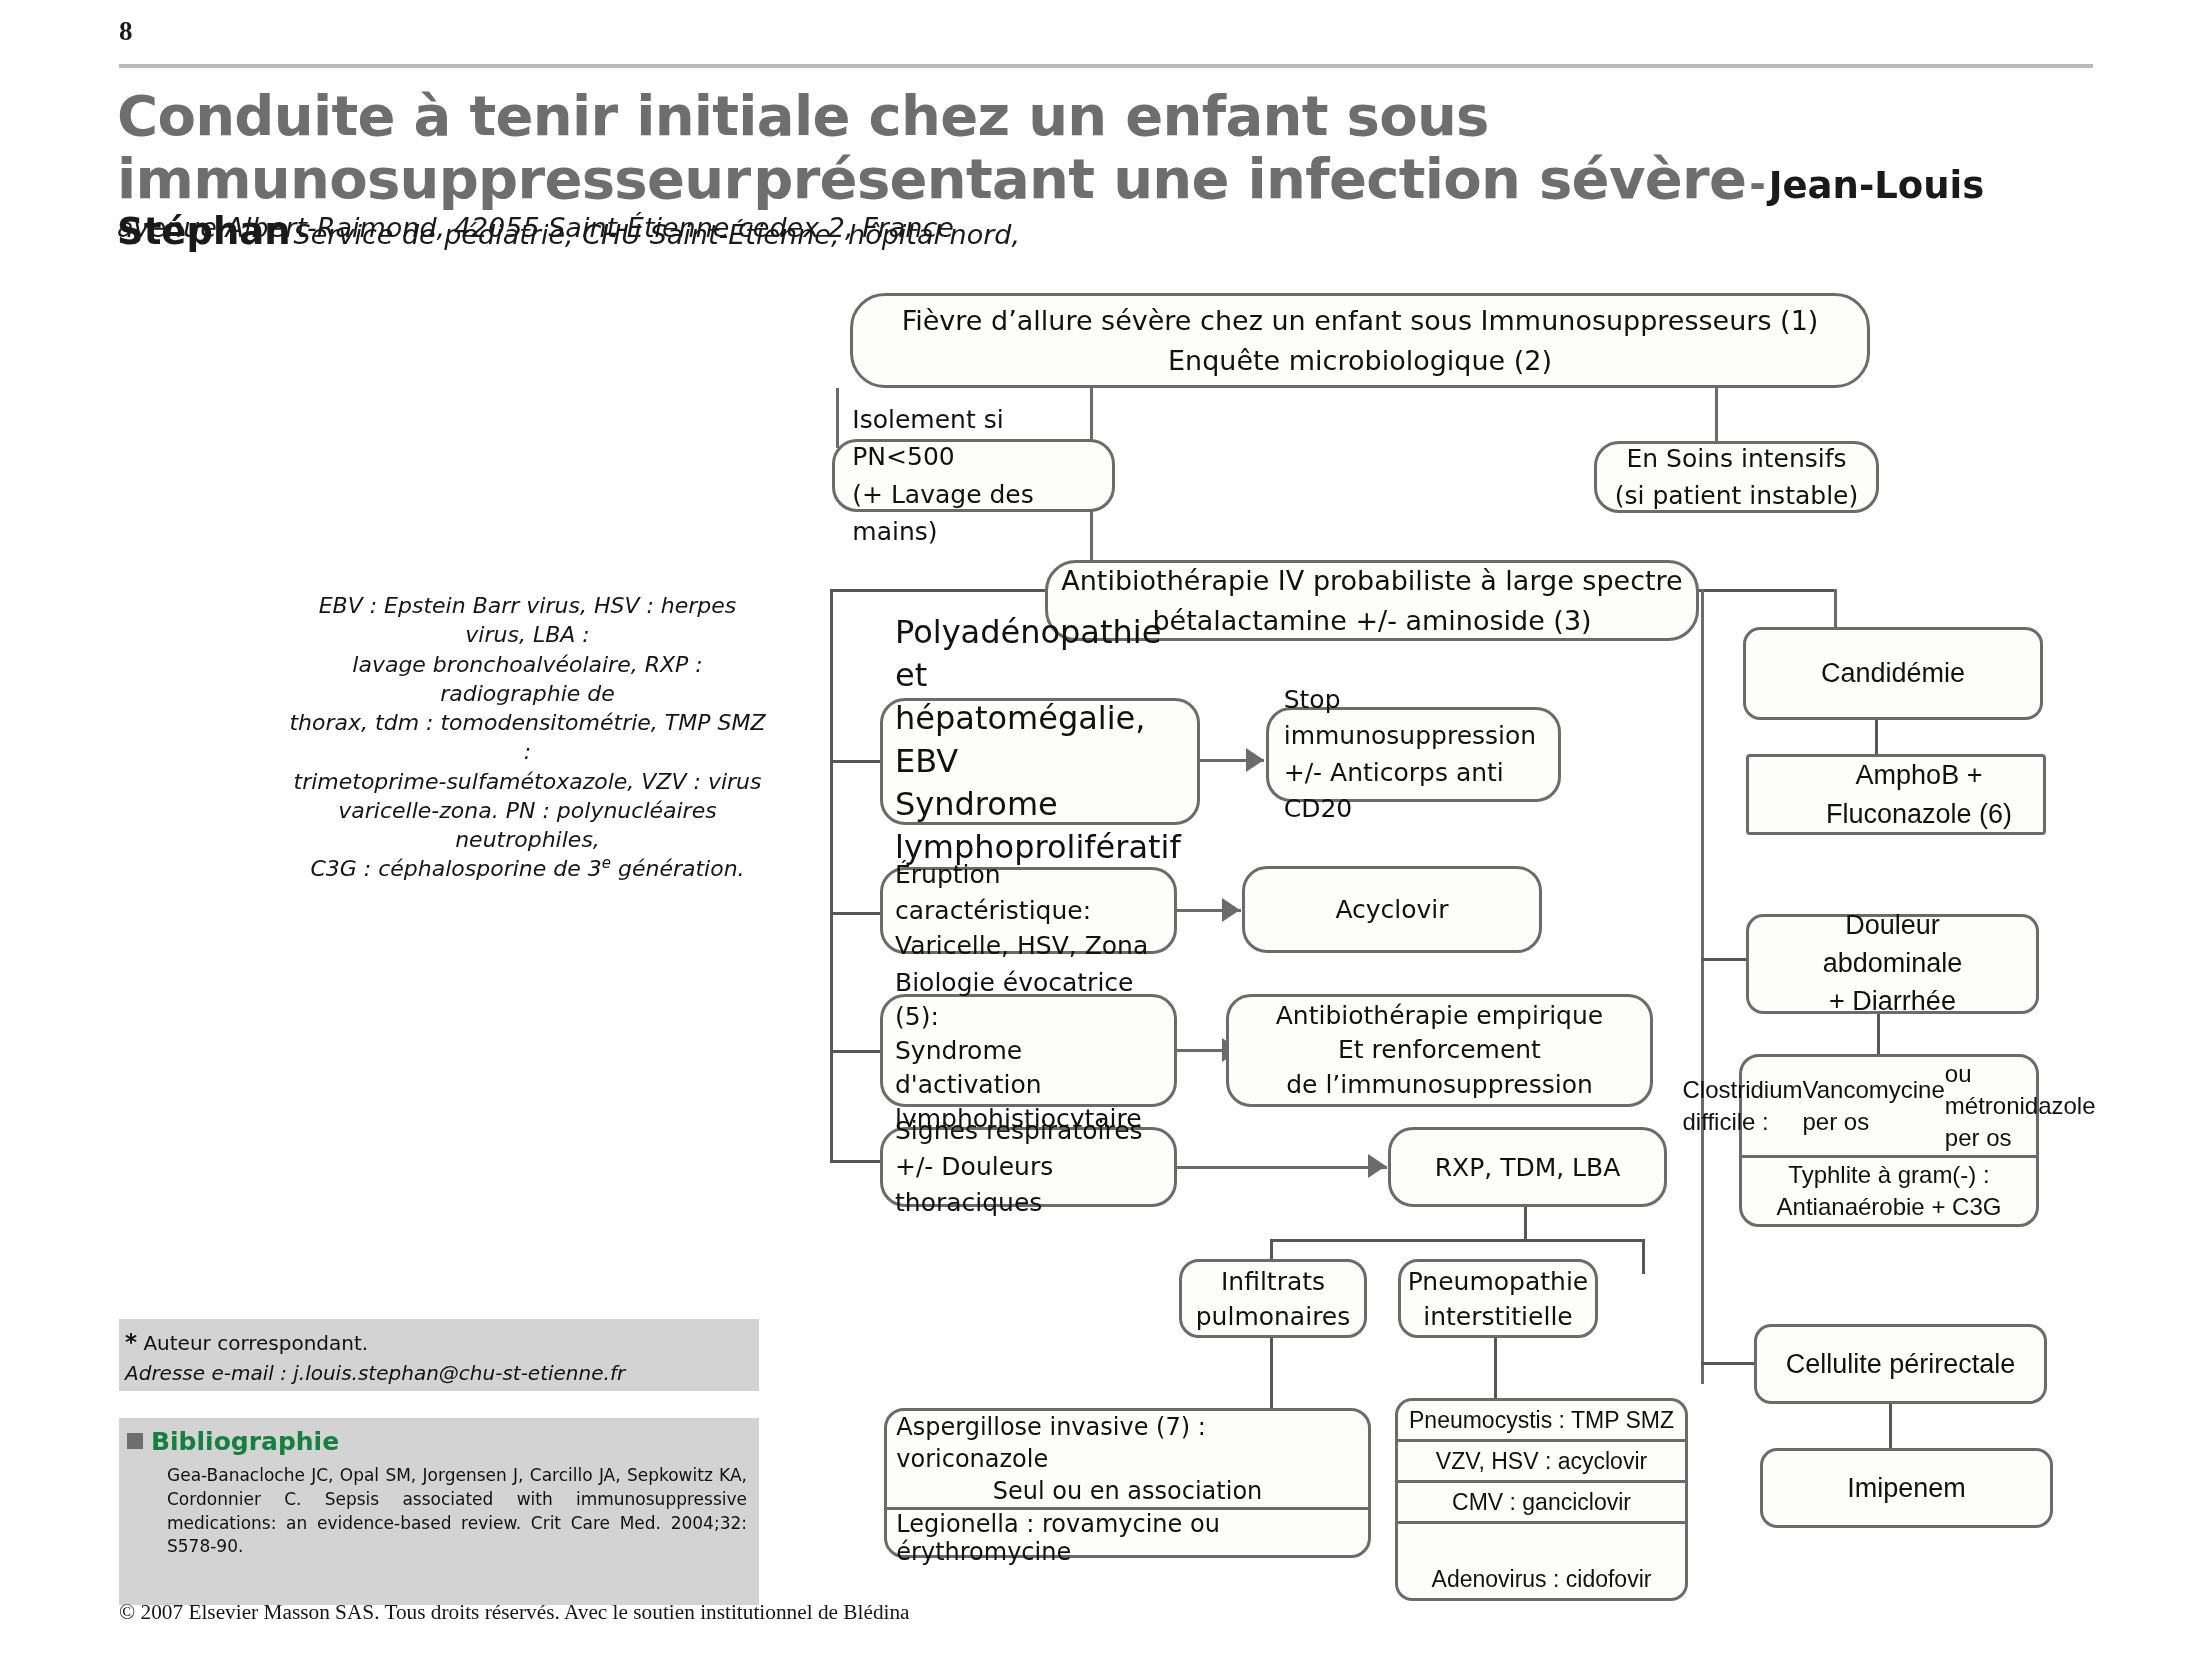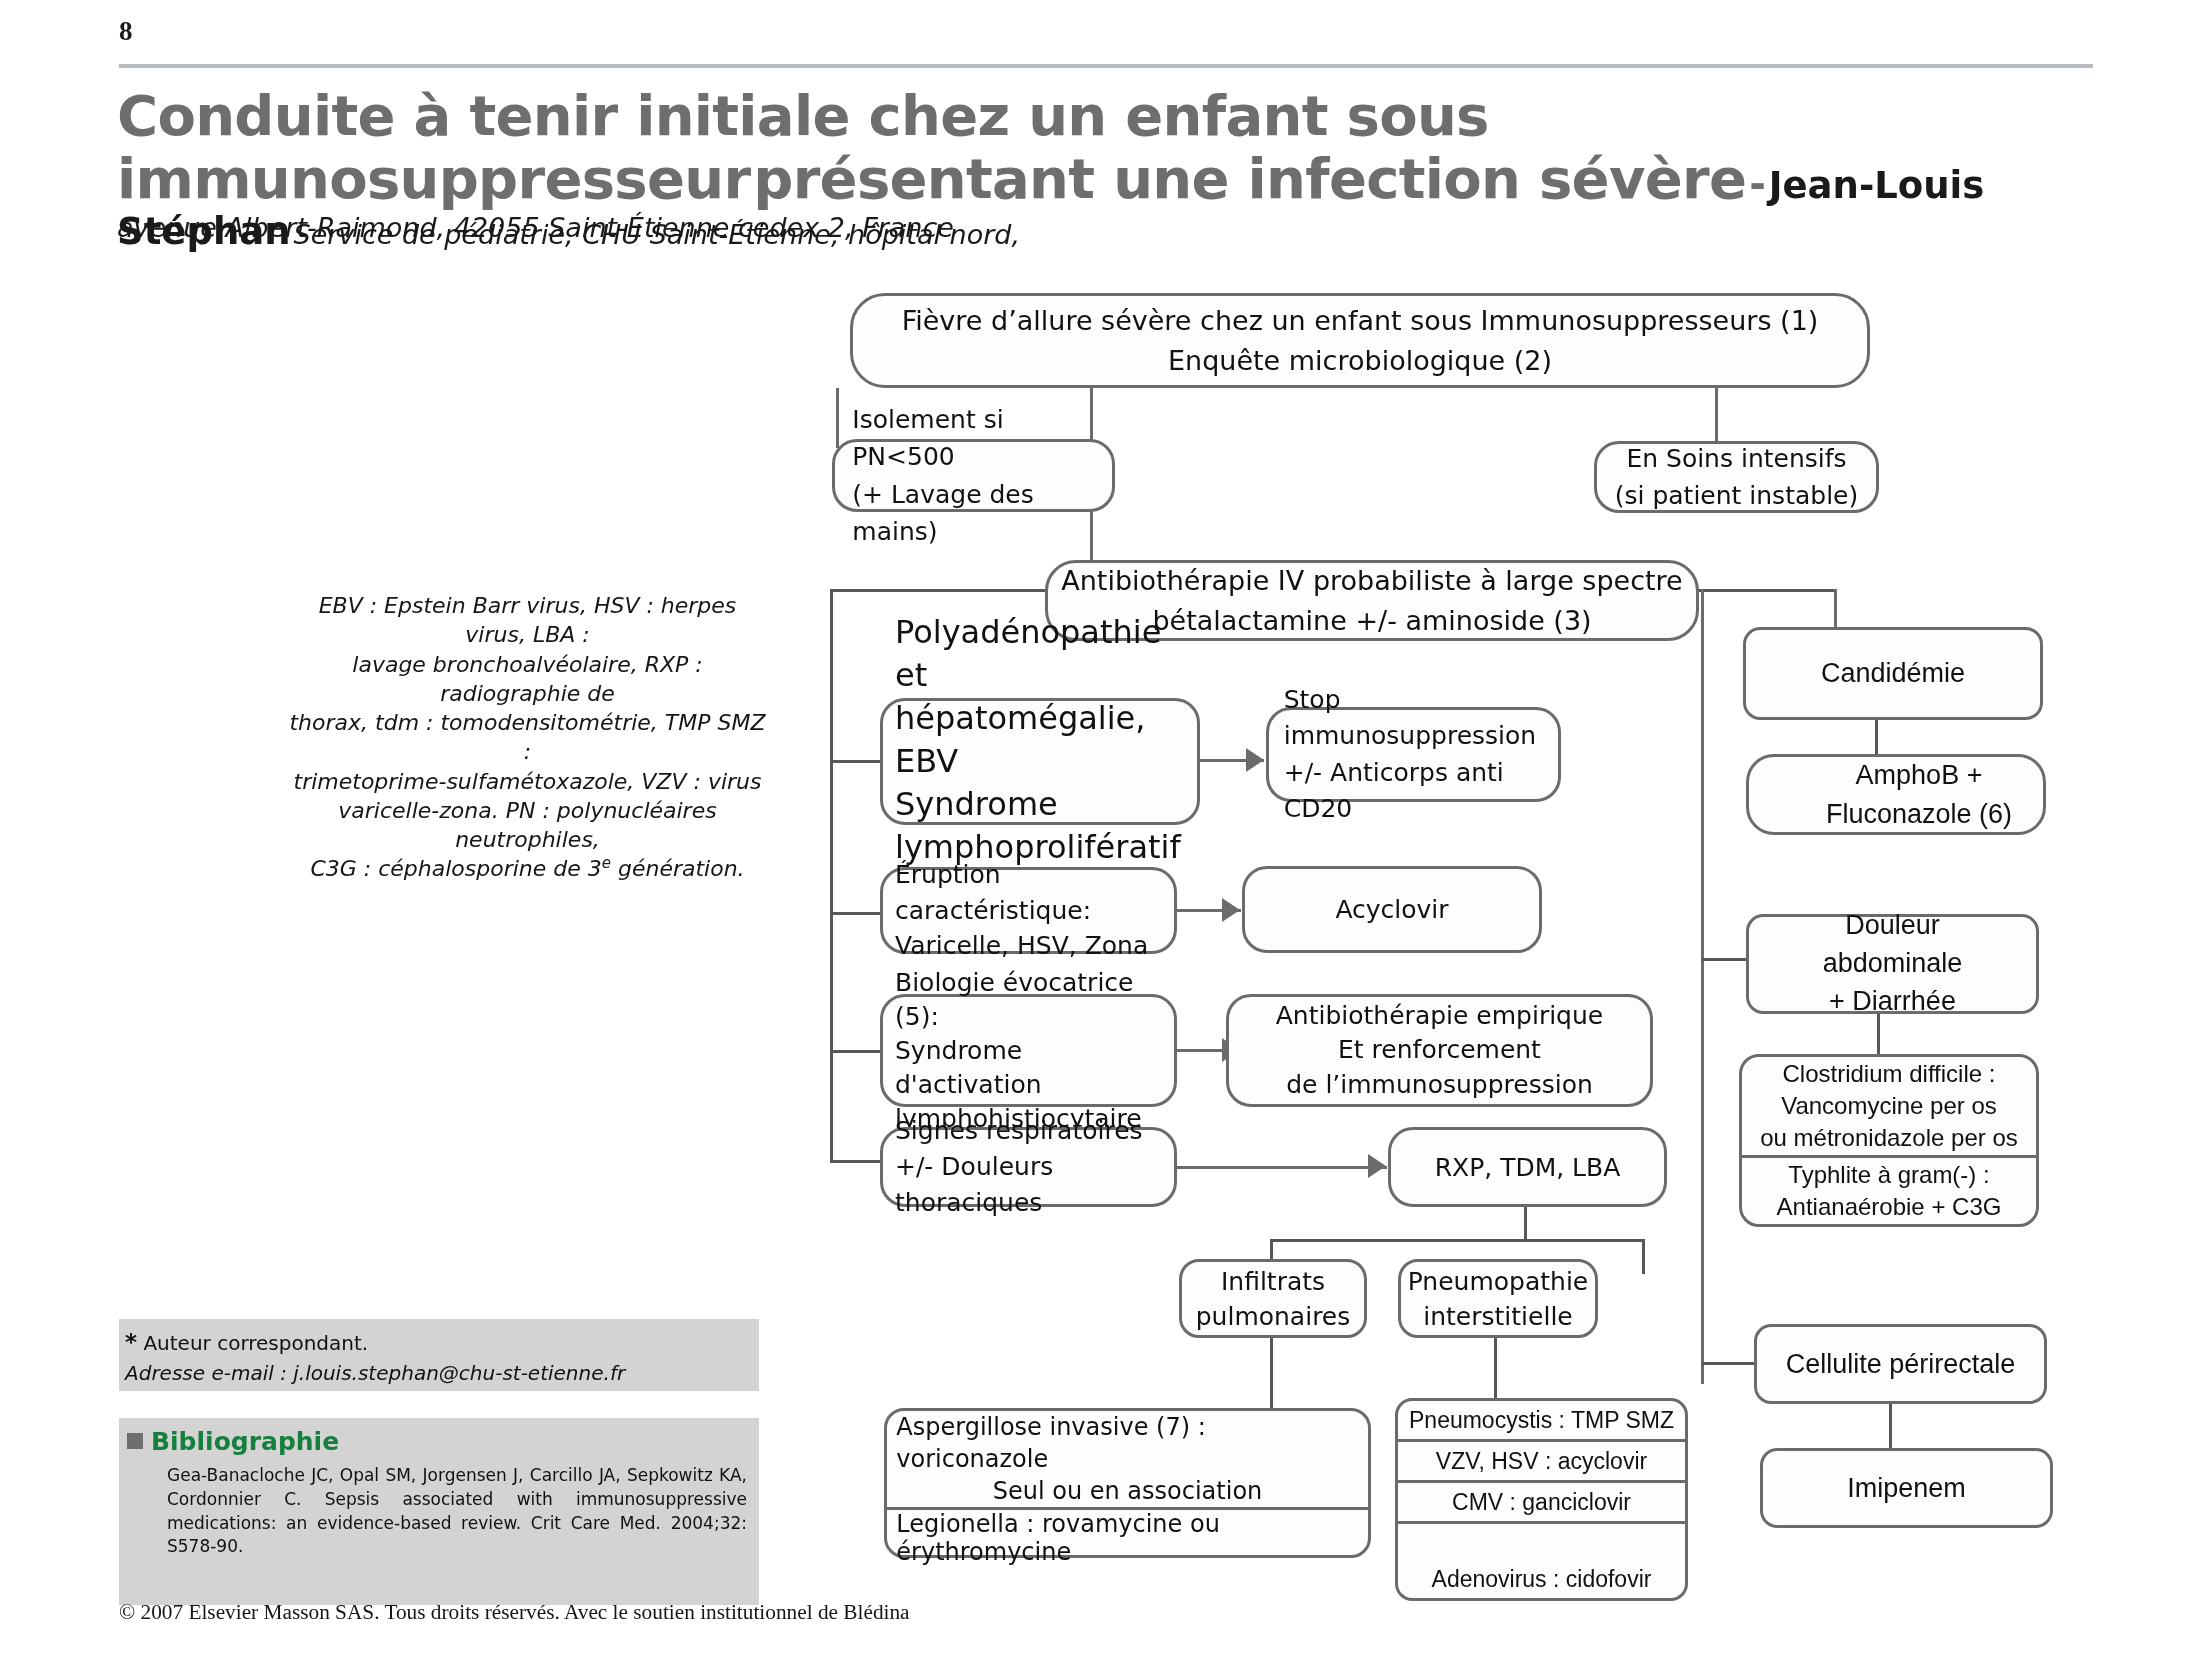--- a/index.html
+++ b/index.html
@@ -379,34 +379,34 @@
       <div class="row" style="font-size:23px;margin-top:36px;">
         <span class="ln">Adenovirus : cidofovir</span>
       </div>
     </div>
 
     <div class="node f-plain c" style="left:1743px; top:627px; width:300px; height:93px; font-size:27px; border-radius:17.3px;">
       <span class="ln">Candidémie</span>
     </div>
     <div class="ln-v ln-thin" style="left:1875px; top:720px; height:37px;"></div>
 
-    <div class="node f-plain c" style="left:1746px; top:754px; width:300px; height:81px; font-size:27px; line-height:1.42; border-radius:28px;padding-left:46px;">
+    <div class="node f-plain c" style="left:1746px; top:754px; width:300px; height:81px; font-size:27px; line-height:1.42; border-radius:4px;padding-left:46px;">
       <span class="ln">AmphoB +</span>
       <span class="ln">Fluconazole (6)</span>
     </div>
 
     <div class="node f-plain c" style="left:1746px; top:914px; width:293px; height:100px; font-size:27px; line-height:1.40; border-radius:17.3px;">
       <span class="ln">Douleur</span>
       <span class="ln">abdominale</span>
       <span class="ln">+ Diarrhée</span>
     </div>
     <div class="ln-v ln-thin" style="left:1877px; top:1014px; height:45px;"></div>
 
     <div class="node seg f-plain" style="left:1739px; top:1054px; width:300px; height:173px; border-radius:20px;">
-      <div class="row" style="flex-direction:column; font-size:24px; line-height:1.32;">
+      <div class="row" style="flex-direction:row; font-size:24px; line-height:1.32;">
         <span class="ln">Clostridium difficile :</span>
         <span class="ln">Vancomycine per os</span>
         <span class="ln">ou métronidazole  per os</span>
       </div>
       <div class="row" style="flex-direction:column; font-size:24px; line-height:1.32;">
         <span class="ln">Typhlite à gram(-) :</span>
         <span class="ln">Antianaérobie + C3G</span>
       </div>
     </div>
 

